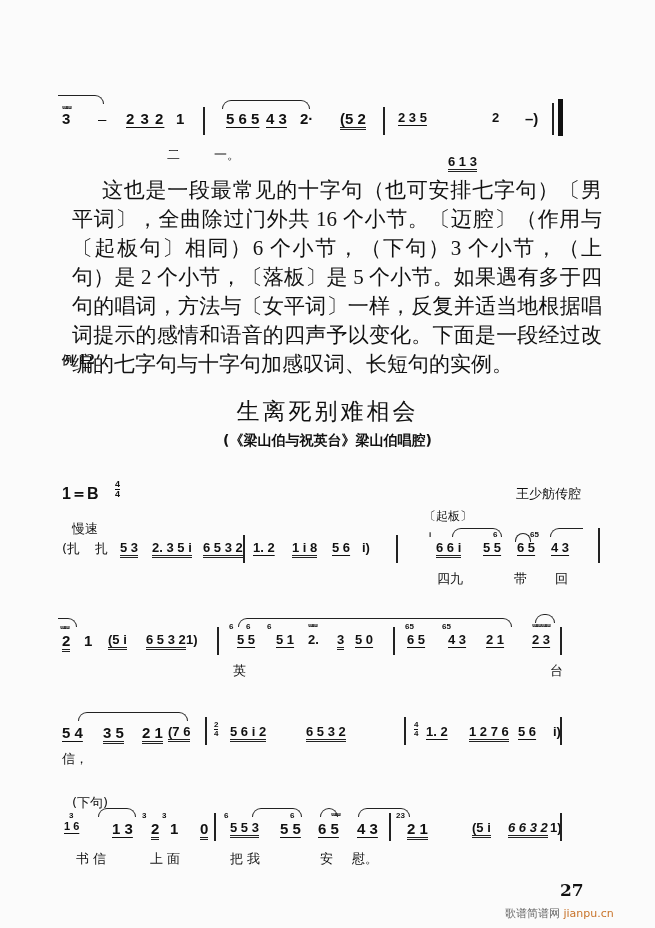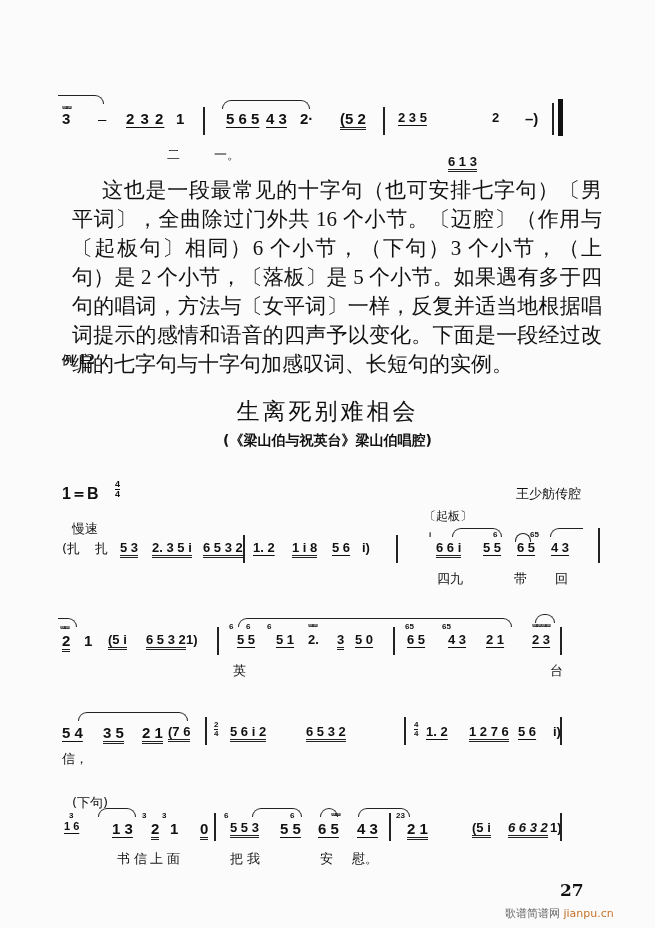--- a/index.html
+++ b/index.html
@@ -189,21 +189,21 @@
   <div class="grace" style="left:290px; top:811px;">6</div>
   <div class="grace" style="left:396px; top:811px;">23</div>
   <div class="orn" style="left:331px; top:811px;">ᵚᵚ</div>
   <div class="slur" style="left:98px; top:808px; width:36px;"></div>
   <div class="slur" style="left:252px; top:808px; width:48px;"></div>
   <div class="slur" style="left:320px; top:808px; width:16px;"></div>
   <div class="slur" style="left:358px; top:808px; width:50px;"></div>
   <div class="bar" style="left:214px; top:813px; height:28px;"></div>
   <div class="bar" style="left:389px; top:813px; height:28px;"></div>
   <div class="bar" style="left:560px; top:813px; height:28px;"></div>
-  <div class="lyric" style="left:76px; top:850px; letter-spacing:4px;margin-left:41px;">书信</div>
+  <div class="lyric" style="left:76px; top:850px; letter-spacing:4px;">书信</div>
   <div class="lyric" style="left:150px; top:850px; letter-spacing:4px;">上面</div>
   <div class="lyric" style="left:230px; top:850px; letter-spacing:4px;">把我</div>
   <div class="lyric" style="left:320px; top:850px;">安</div>
   <div class="lyric" style="left:352px; top:850px;">慰。</div>
 </div>
 
 <div class="abs" style="left:560px; top:880px; font-size:17px; font-weight:bold; font-family:'DejaVu Serif', serif;">27</div>
 <div class="abs watermark" style="left:505px; top:906px;">
   <span>歌谱简谱网</span>
   <span class="latin">jianpu.cn</span>

